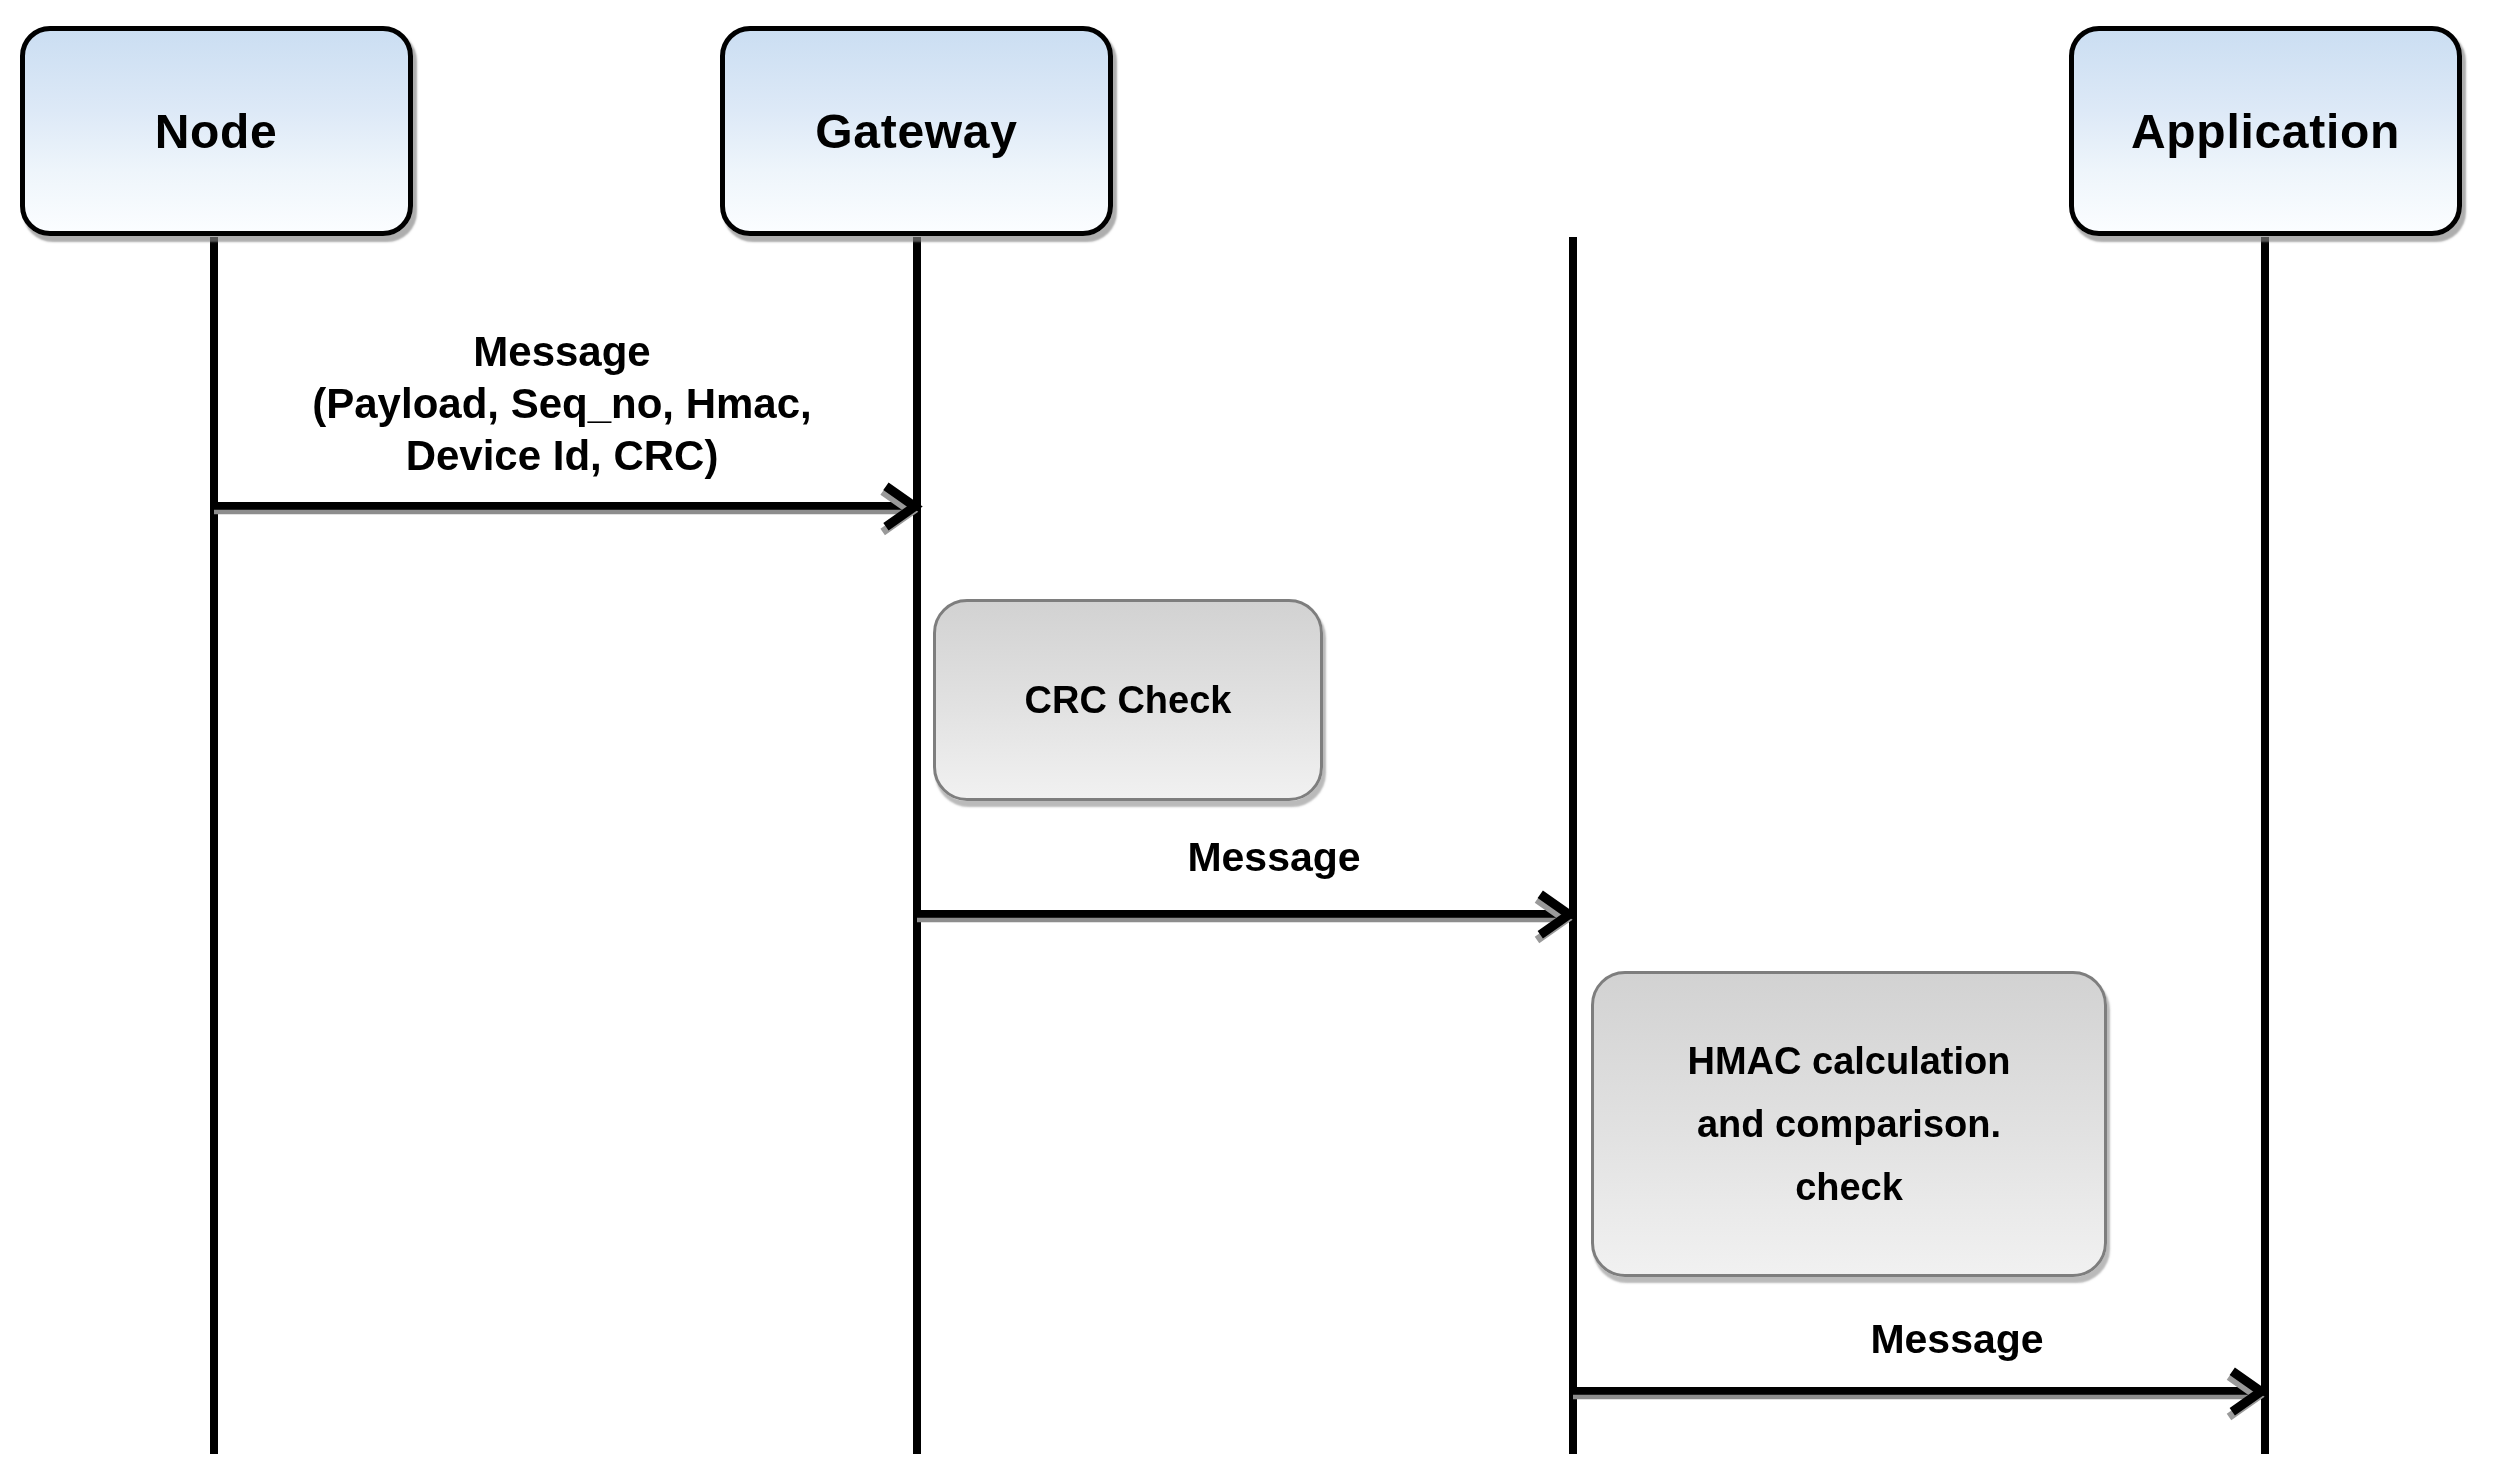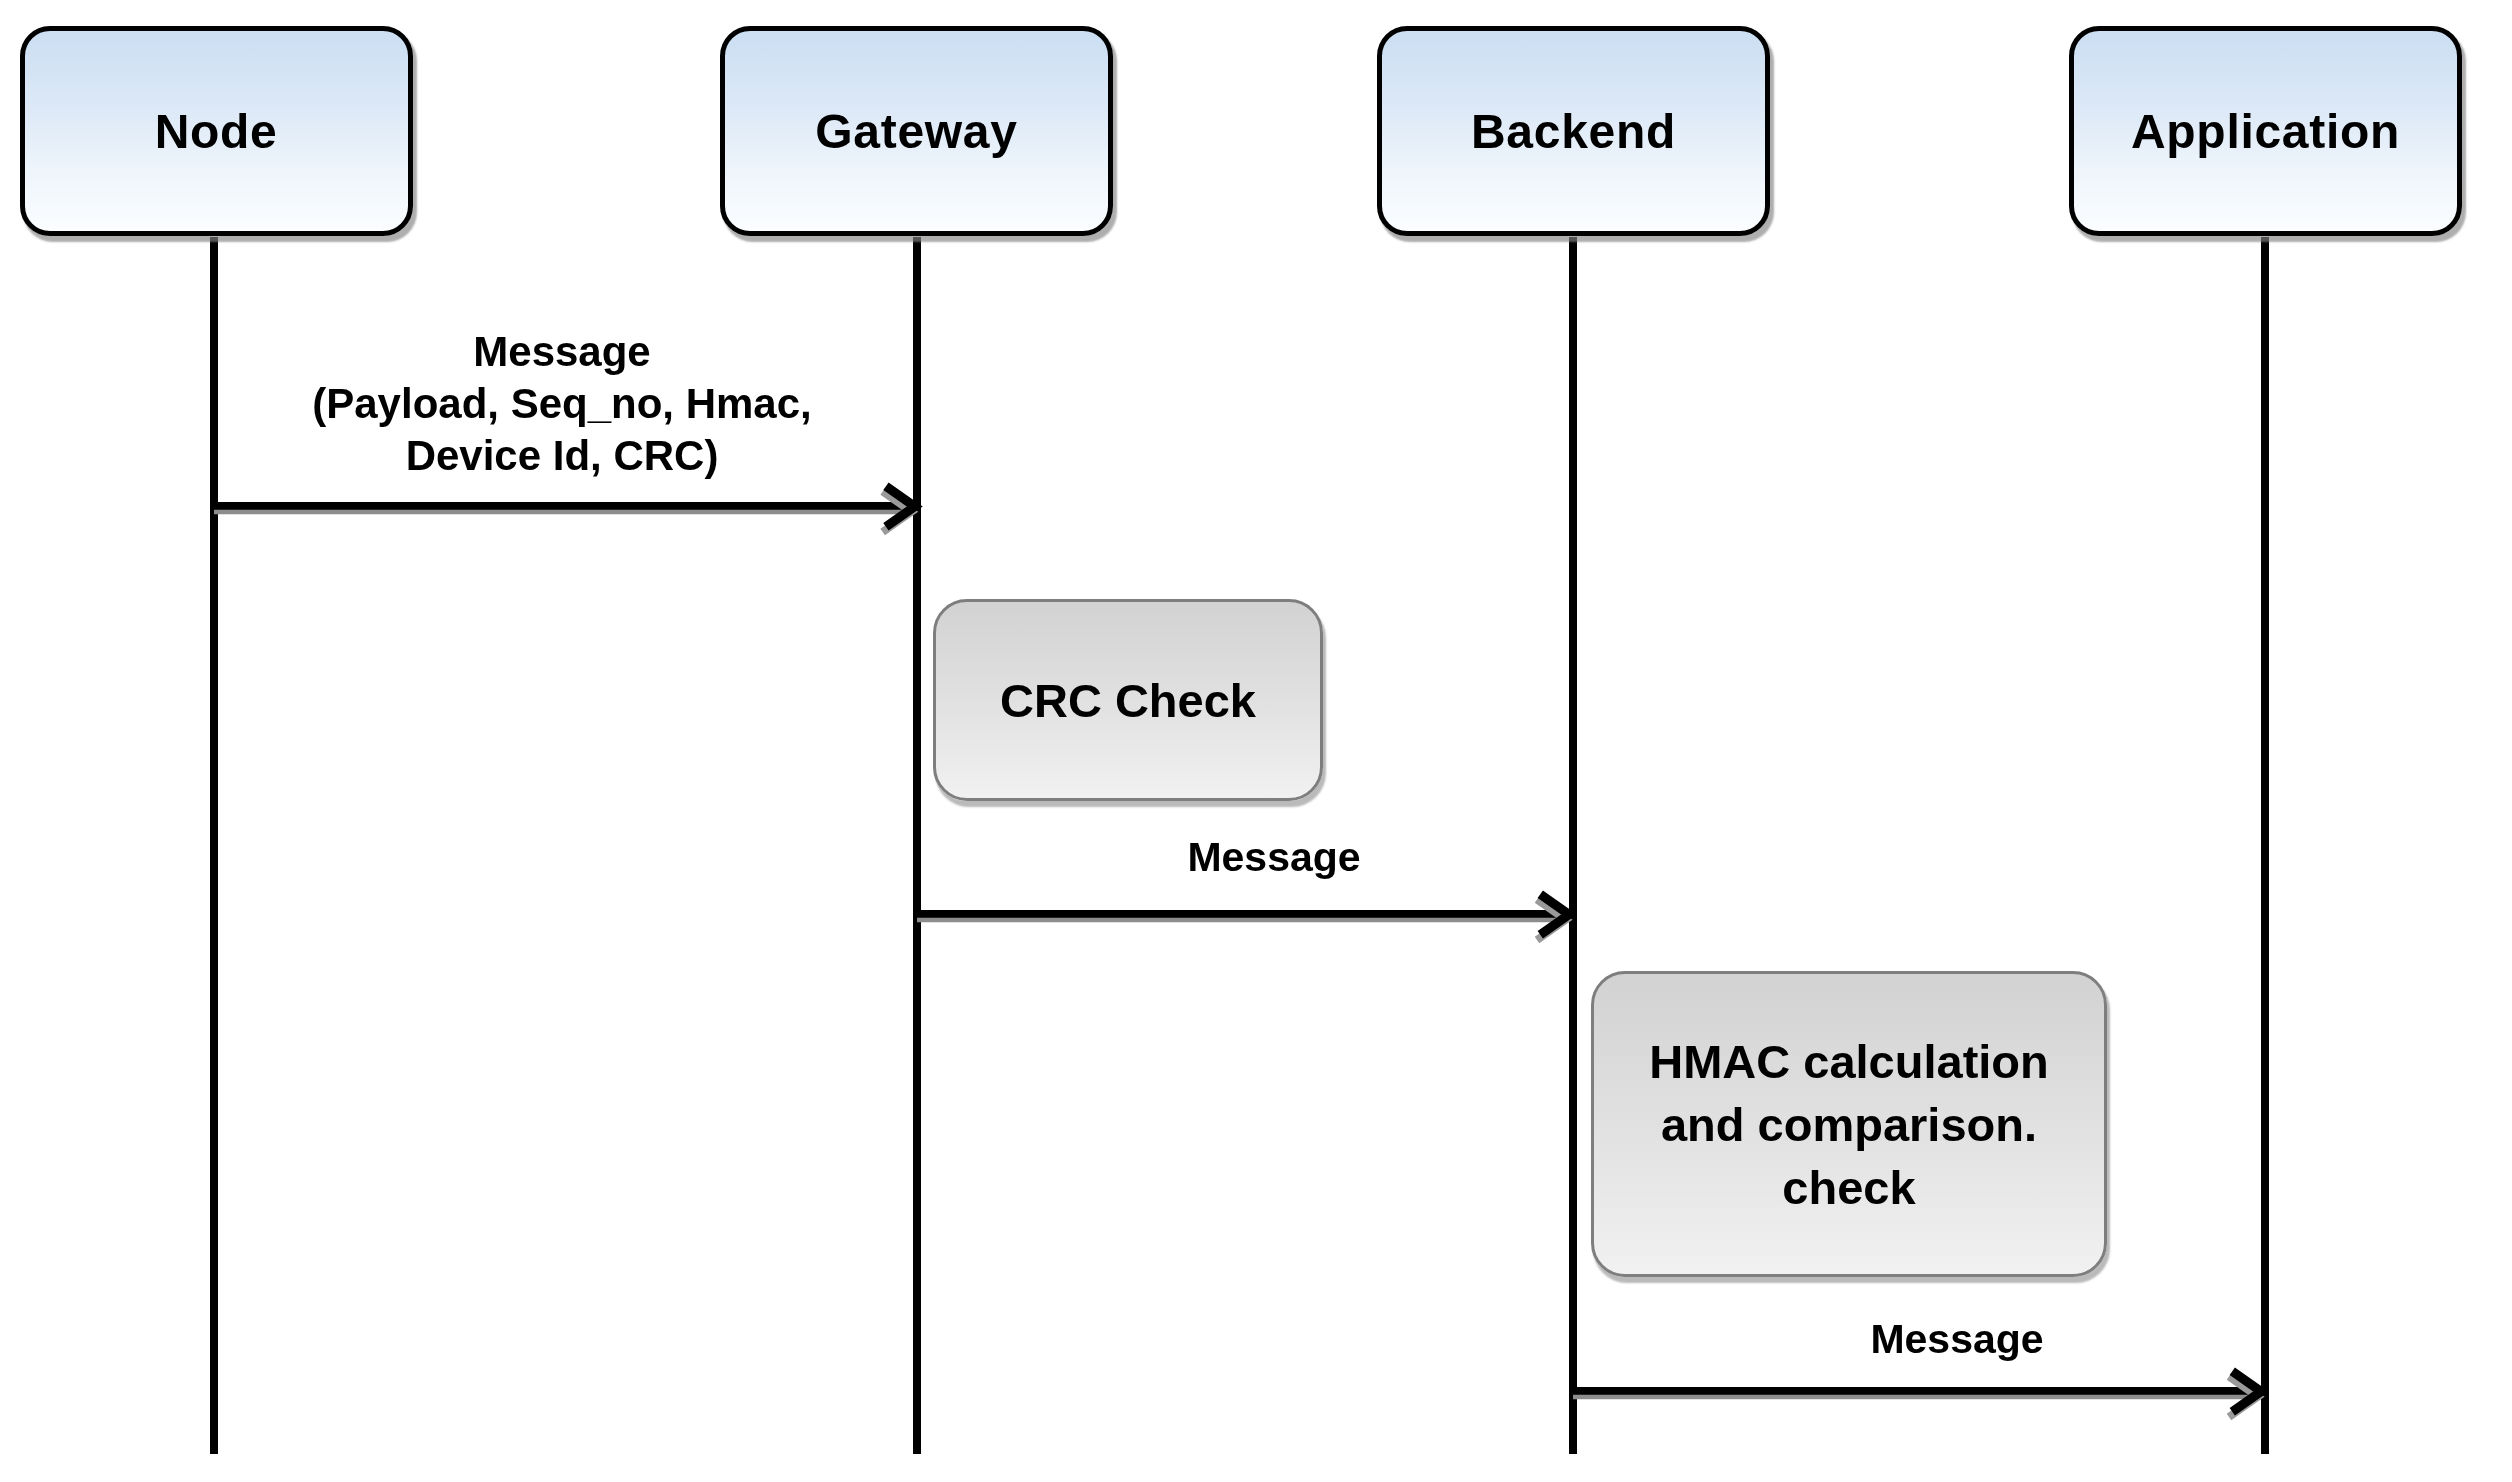--- a/index.html
+++ b/index.html
@@ -15,21 +15,21 @@
     box-shadow:3.3px 5.9px 2px rgba(130,130,130,0.65);
   }
 
   .lifeline{position:absolute;top:237px;width:7.9px;height:1217px;background:#000000;}
 
   .activity{
     position:absolute;box-sizing:border-box;
     border:3.9px solid #7e7e7e;border-radius:34px;
     background:linear-gradient(180deg,#d2d2d2 0%,#e2e2e2 55%,#f1f1f1 100%);
     display:flex;flex-direction:column;align-items:center;justify-content:center;
-    font-size:47px;line-height:63px;text-align:center;
+    font-size:38px;line-height:63px;text-align:center;
     box-shadow:2.6px 5.9px 2px rgba(140,140,140,0.6);
   }
 
   .msg{position:absolute;transform:translateX(-50%);text-align:center;white-space:nowrap;}
   .msg-block{font-size:42px;line-height:52px;}
   .msg-single{font-size:41px;line-height:43px;}
   .msg-line{display:block;}
 
   svg.arrow{position:absolute;overflow:visible;}
 </style>
@@ -41,23 +41,20 @@
   <div class="lifeline" style="left:210px;"></div>
   <div class="lifeline" style="left:913px;"></div>
   <div class="lifeline" style="left:1569px;"></div>
   <div class="lifeline" style="left:2261px;"></div>
 
   <div class="actor" style="left:19.6px;">
     <span>Node</span>
   </div>
   <div class="actor" style="left:720px;align-items:center;">
     <span>Gateway</span>
-  </div>
-  <div class="actor" style="left:1377px;">
-    <span>Backend</span>
   </div>
   <div class="actor" style="left:2069px;">
     <span>Application</span>
   </div>
 
   <div class="msg msg-block" style="left:562px;top:326px;">
     <span class="msg-line">Message</span>
     <span class="msg-line">(Payload, Seq_no, Hmac,</span>
     <span class="msg-line">Device Id, CRC)</span>
   </div>

